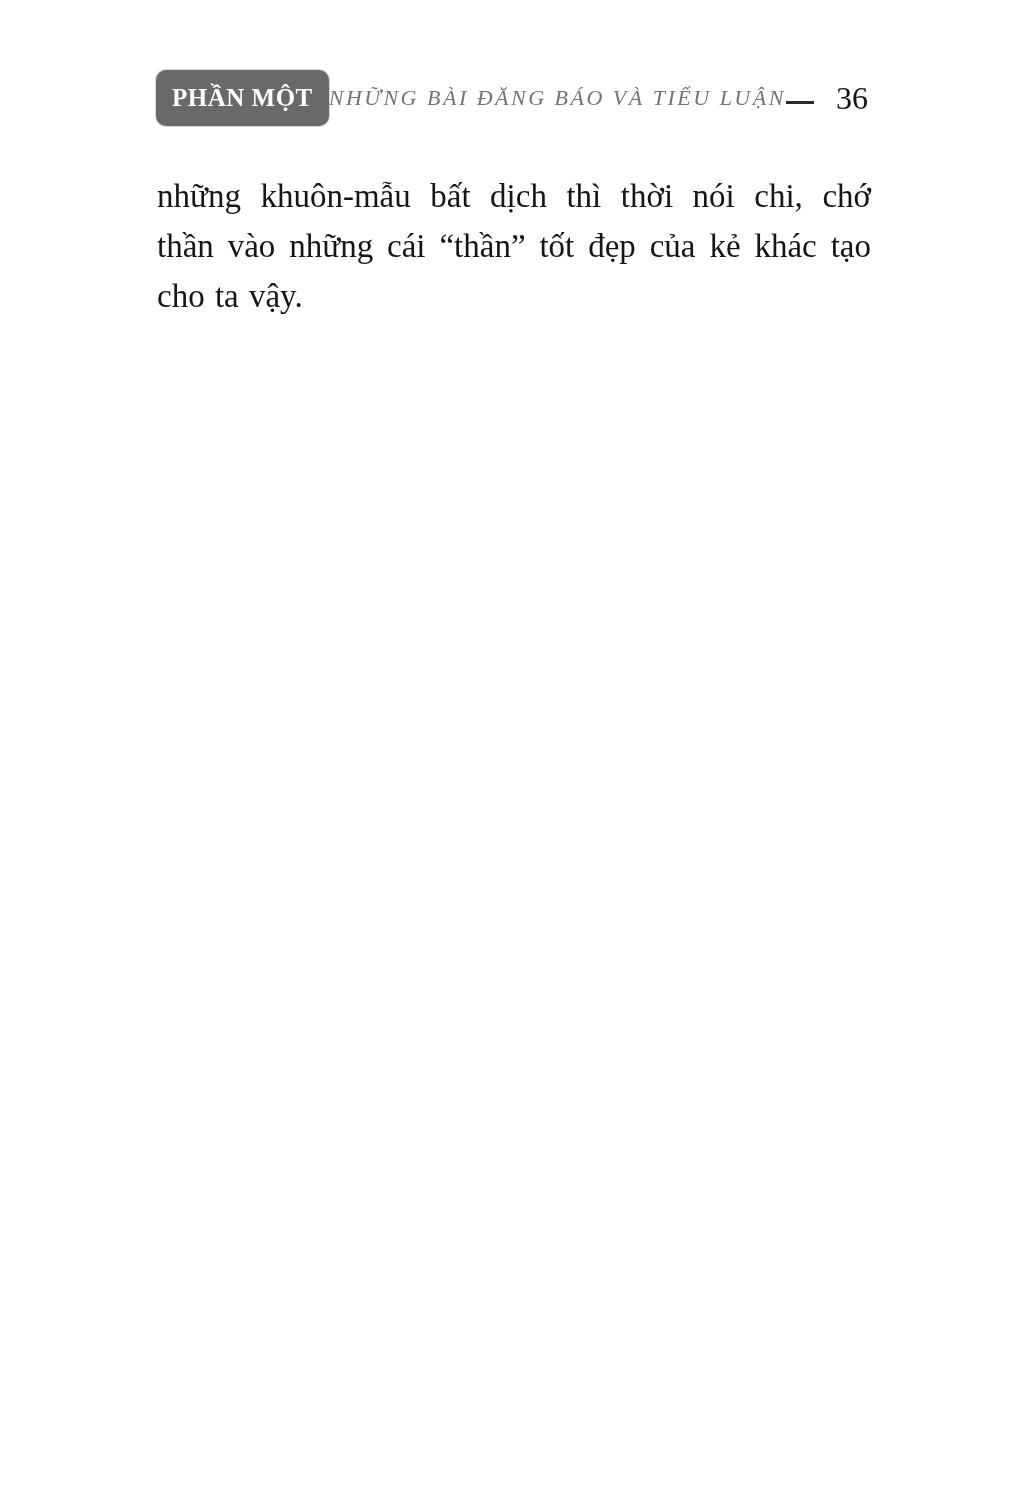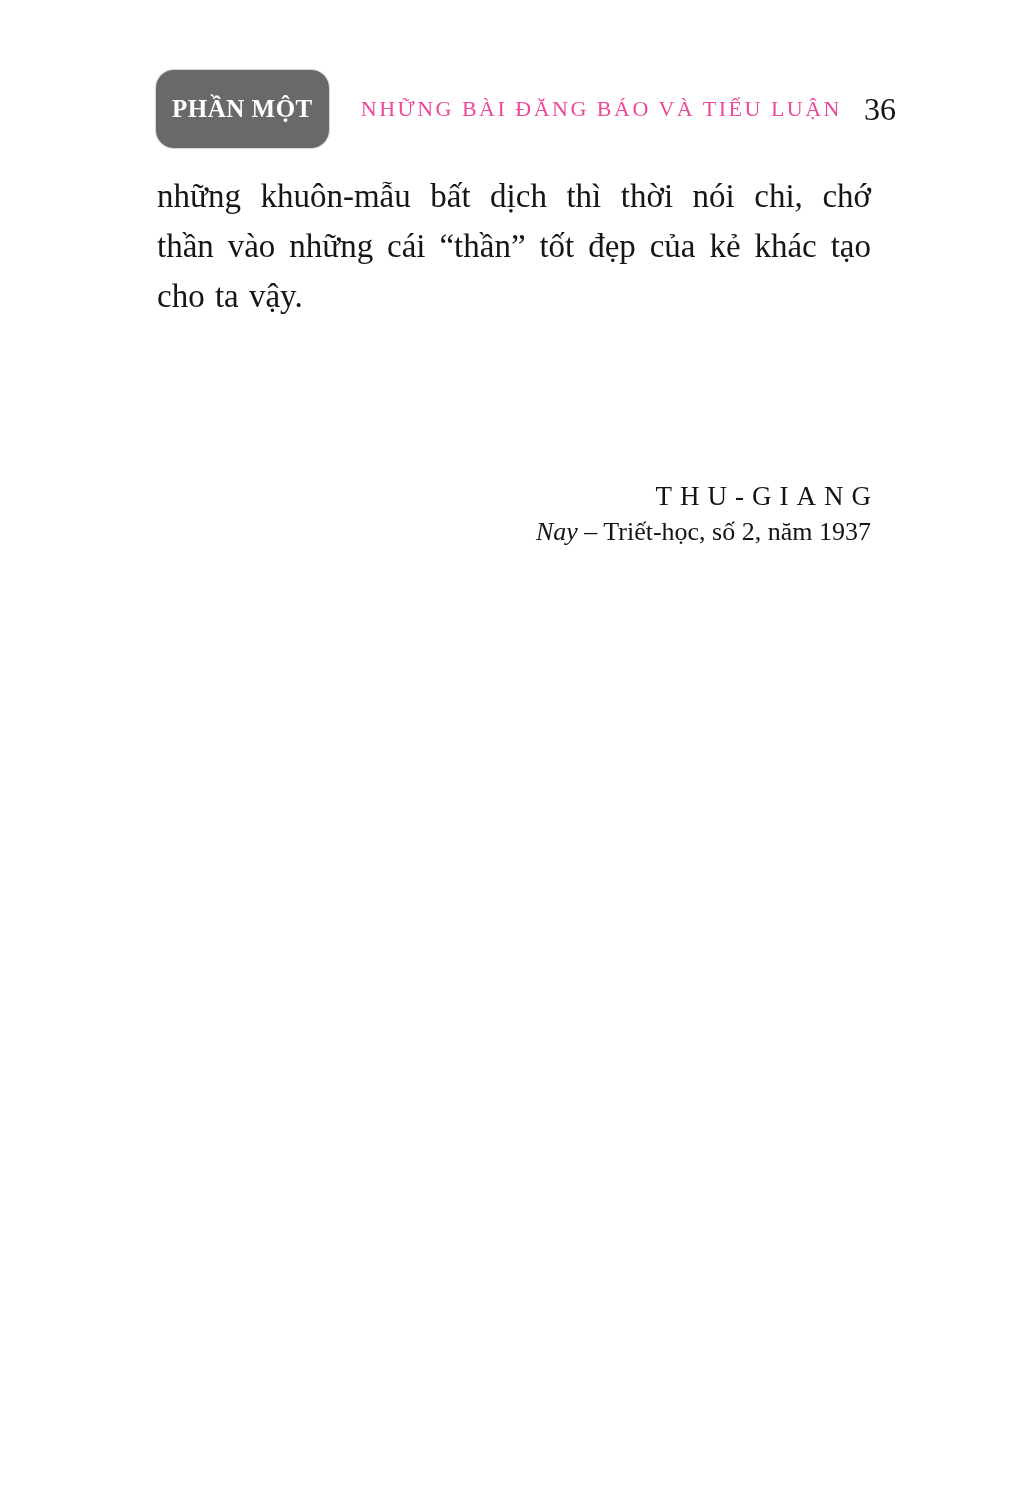--- a/index.html
+++ b/index.html
@@ -24,36 +24,37 @@
     left: 156px;
     width: 712px;
     display: flex;
     align-items: center;
   }
   .badge {
     display: inline-flex;
     align-items: center;
     justify-content: center;
     height: 46px;
-    padding: 16px 16px;
-    border-radius: 18px;
+    padding: 5px 16px;
+    border-radius: 10px;
     background: #69696b;
     color: #ffffff;
     font-size: 25px;
     font-weight: bold;
     letter-spacing: 0.5px;
     box-shadow: 0 0 0 1px #d9d9d9;
     white-space: nowrap;
   }
   .chapter {
-    margin-left: 32px;
+    margin-left: 0;
     font-size: 22px;
     letter-spacing: 2.5px;
-    color: #ec4899;
+    color: #737373;
     white-space: nowrap;
+    font-style: italic;
   }
   .header-spacer { flex: 1 1 auto; }
   .header-rule {
     width: 76px;
     height: 3px;
     background: #2b2b2b;
     margin-top: 8px;
   }
   .pagenum {
     margin-left: 22px;
@@ -116,20 +117,14 @@
     <span class="header-rule"></span>
     <span class="pagenum">36</span>
   </header>
 
   <main class="body-text">
     <div class="body-line">những khuôn-mẫu bất dịch thì thời nói chi, chớ</div>
     <div class="body-line">thần vào những cái “thần” tốt đẹp của kẻ khác tạo</div>
     <div class="body-line last">cho ta vậy.</div>
   </main>
 
-  <div class="signature">
-    <div class="author">THU-GIANG</div>
-    <div class="source">
-      <span class="ital">Nay</span><span> – Triết-học, số 2, năm 1937</span>
-    </div>
-  </div>
 
 </div>
 
 </body></html>

